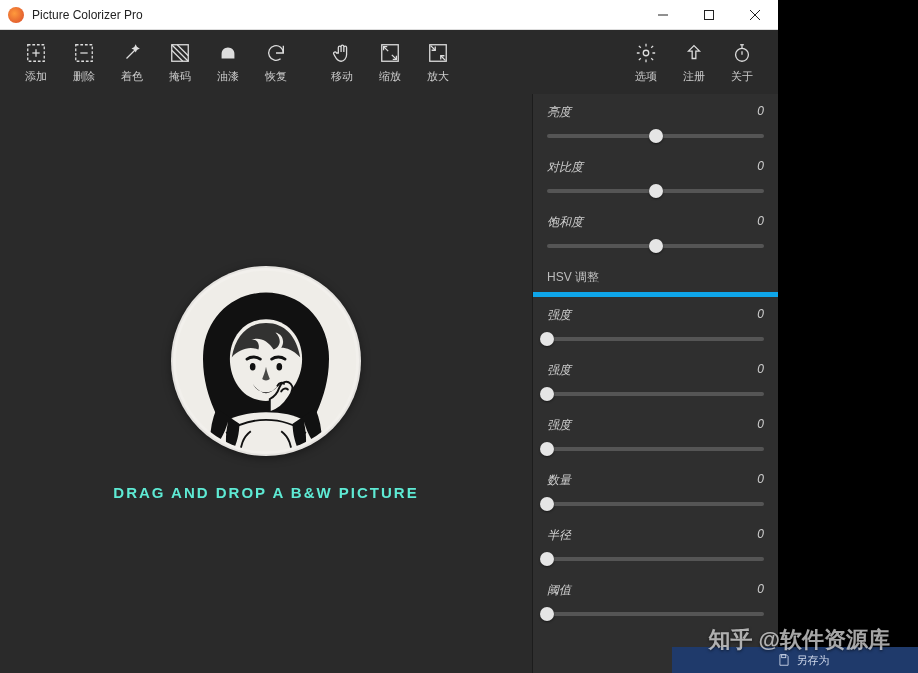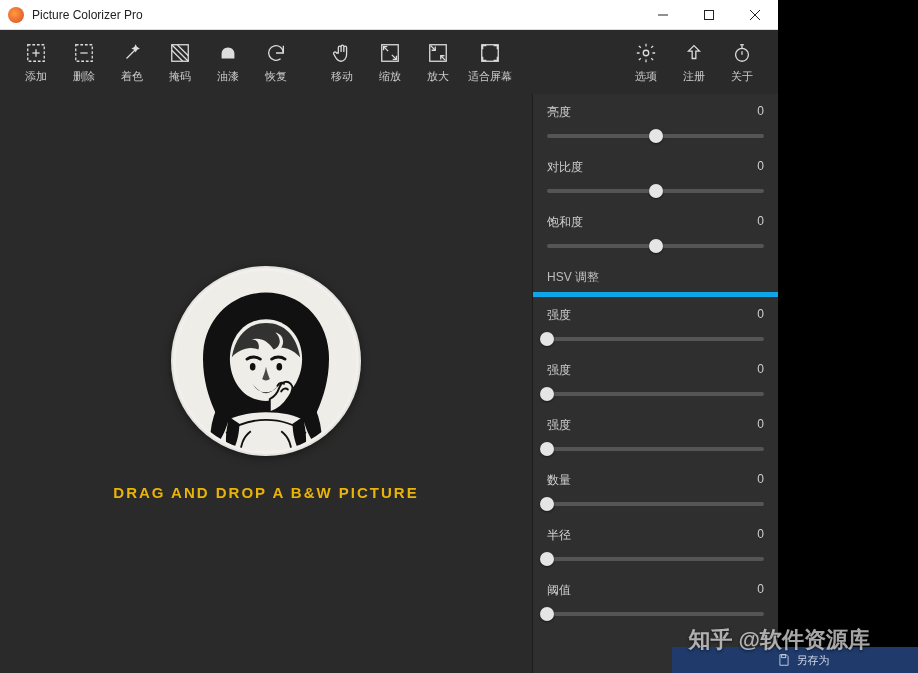--- a/index.html
+++ b/index.html
@@ -23,37 +23,37 @@
 .tool .ticon svg { width: 22px; height: 22px; stroke: currentColor; fill: none; stroke-width: 1.4; }
 .tool .tlabel { font-size: 11px; color: #ccc; white-space: nowrap; }
 .tool.wide { width: 56px; }
 
 
 .body { flex: 1; display: flex; background: #2a2a2a; overflow: hidden; }
 
 
 .canvas { flex: 1; display: flex; flex-direction: column; align-items: center; justify-content: center; gap: 28px; position: relative; }
 .portrait { width: 190px; height: 190px; border-radius: 50%; background: #f2f0ec; overflow: hidden; box-shadow: inset 0 0 0 2px rgba(0,0,0,.05), 0 2px 10px rgba(0,0,0,.4); display: flex; align-items: flex-end; justify-content: center; position: relative; }
-.drop-text { color: #eab308; font-size: 15px; font-weight: 700; letter-spacing: 2px; text-transform: uppercase; text-align: center; }
+.drop-text { color: #5eead4; font-size: 15px; font-weight: 700; letter-spacing: 2px; text-transform: uppercase; text-align: center; }
 
 
 .panel { width: 246px; background: #2f2f2f; overflow-y: auto; border-left: 1px solid #1c1c1c; padding-bottom: 40px; }
 .group-title { font-size: 12px; color: #bdbdbd; padding: 10px 14px 6px; border-bottom: 5px solid #0ea5e9; }
 .ctrl { padding: 10px 14px 6px; }
-.ctrl .row { display: flex; justify-content: space-between; font-size: 12px; color: #cfcfcf; margin-bottom: 8px; }
+.ctrl .row { display: flex; justify-content: space-between; font-size: 12px; color: #cfcfcf; margin-bottom: 8px; font-style: italic; }
 .ctrl .val { color: #cfcfcf; }
 .slider { position: relative; height: 14px; }
 .track { position: absolute; top: 5px; left: 0; right: 0; height: 4px; background: #555; border-radius: 2px; }
 .thumb { position: absolute; top: 0; width: 14px; height: 14px; border-radius: 50%; background: #e5e5e5; margin-left: -7px; cursor: pointer; box-shadow: 0 1px 2px rgba(0,0,0,.5); }
 
 
 .bottom-bar { position: absolute; right: 0; bottom: 0; width: 246px; height: 26px; background: #1f3a6b; display: flex; align-items: center; justify-content: center; gap: 6px; color: #cfd8ea; font-size: 11px; padding-left: 16px; }
 .bottom-bar svg { width: 14px; height: 14px; fill: #cfd8ea; }
 
-.watermark { position: absolute; bottom: 18px; right: 48px; color: rgba(255,255,255,.65); font-size: 22px; text-shadow: 0 1px 3px rgba(0,0,0,.6); pointer-events: none; display: flex; align-items: center; gap: 8px; }
+.watermark { position: absolute; bottom: 18px; right: 28px; color: rgba(255,255,255,.65); font-size: 22px; text-shadow: 0 1px 3px rgba(0,0,0,.6); pointer-events: none; display: flex; align-items: center; gap: 8px; }
 .watermark .zh { font-weight: 600; }
 </style>
 </head>
 <body>
 
 <div class="window">
 
   <div class="titlebar">
     <div class="app-icon"></div>
     <div class="title">Picture Colorizer Pro</div>
@@ -161,32 +161,20 @@
             <svg viewBox="0 0 24 24">
               <rect x="3" y="3" width="18" height="18"></rect>
               <polyline points="5 9 9 9 9 5"></polyline>
               <polyline points="19 15 15 15 15 19"></polyline>
               <line x1="9" y1="9" x2="4" y2="4"></line>
               <line x1="15" y1="15" x2="20" y2="20"></line>
             </svg>
           </div>
           <div class="tlabel">放大</div>
         </div>
-        <div class="tool wide">
-          <div class="ticon">
-            <svg viewBox="0 0 24 24">
-              <rect x="3" y="3" width="18" height="18"></rect>
-              <polyline points="8 4 4 4 4 8"></polyline>
-              <polyline points="16 4 20 4 20 8"></polyline>
-              <polyline points="8 20 4 20 4 16"></polyline>
-              <polyline points="16 20 20 20 20 16"></polyline>
-            </svg>
-          </div>
-          <div class="tlabel">适合屏幕</div>
-        </div>
       </div>
     <div class="spacer"></div>
     <div id="tools-right" style="display: flex;">
         <div class="tool">
           <div class="ticon">
             <svg viewBox="0 0 24 24">
               <circle cx="12" cy="12" r="3"></circle>
               <path d="M12 2v3M12 19v3M4.2 4.2l2.1 2.1M17.7 17.7l2.1 2.1M2 12h3M19 12h3M4.2 19.8l2.1-2.1M17.7 6.3l2.1-2.1"></path>
             </svg>
           </div>

